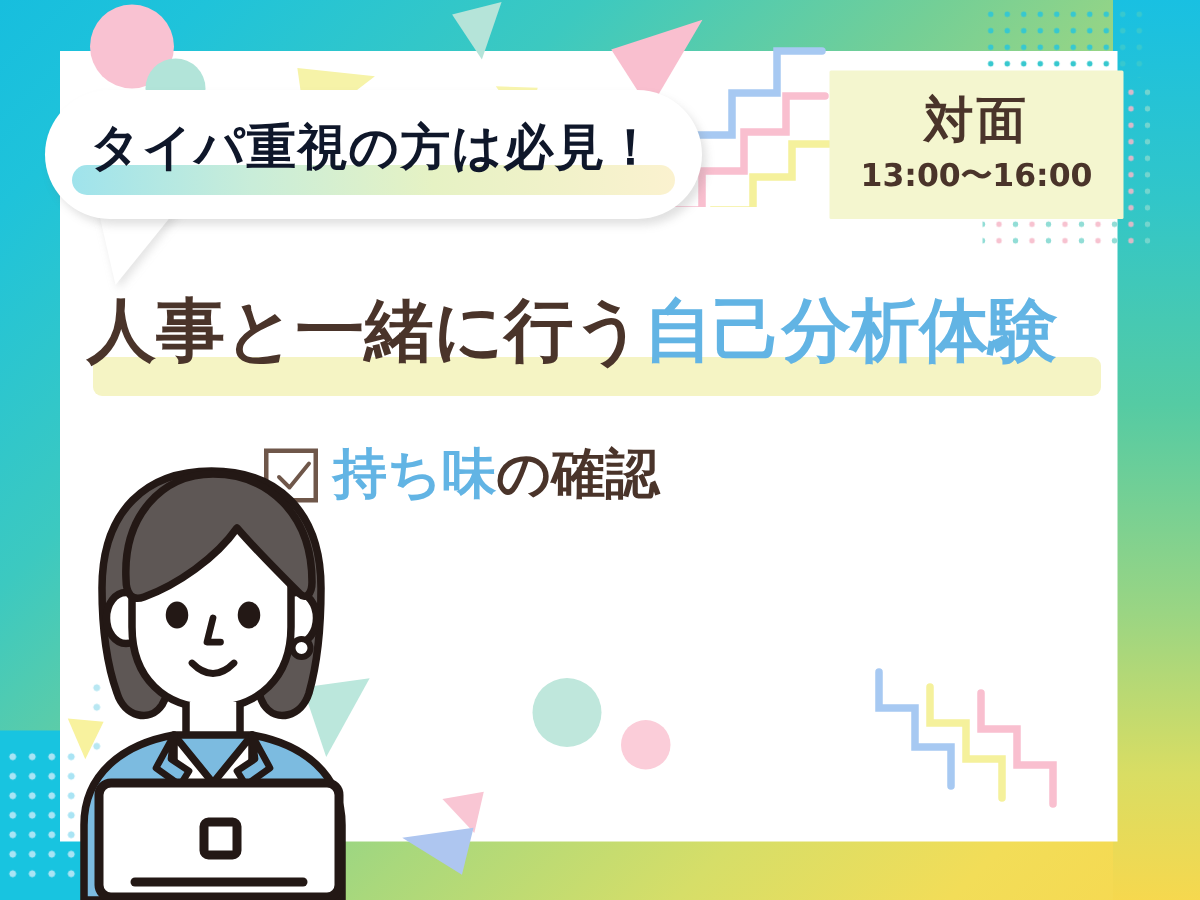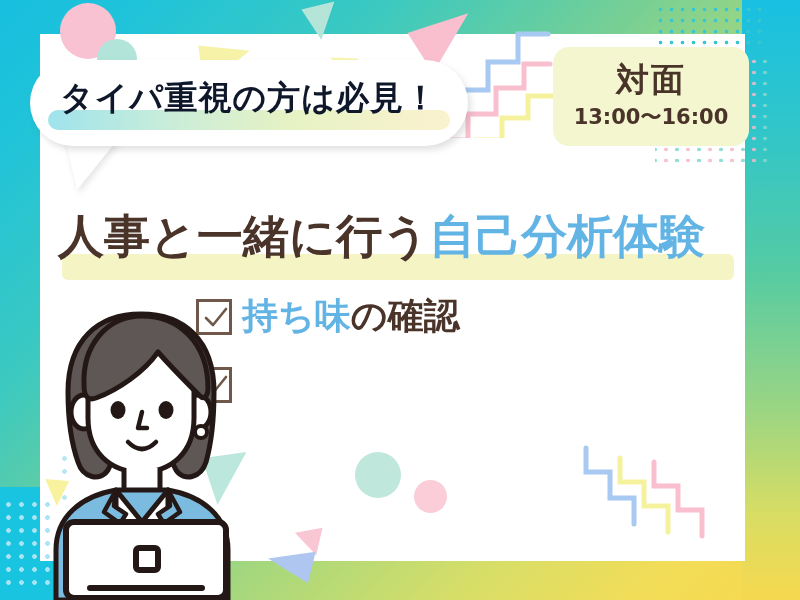--- a/index.html
+++ b/index.html
@@ -187,21 +187,21 @@
     filter: drop-shadow(2px 3px 3px rgba(120,120,120,.20));
     z-index: 5;
   }
 
   
   .session-box {
     position: absolute;
     left: 553px; top: 47px;
     width: 196px; height: 99px;
     background: #f4f6cf;
-    border-radius: 16px;
+    border-radius: 1px;
     z-index: 4;
     display: flex;
     flex-direction: column;
     align-items: center;
     justify-content: center;
   }
   .session-mode {
     font-size: 33px;
     font-weight: 700;
     color: #4a342a;
@@ -215,21 +215,20 @@
     letter-spacing: 0px;
     margin-top: 4px;
   }
 
   
   .headline-wrap {
     position: absolute;
     left: 58px; top: 190px;
     width: 680px; height: 80px;
     z-index: 4;
-    margin-top: 16px;
   }
   .headline-hl {
     position: absolute;
     left: 4px; top: 48px;
     width: 672px; height: 26px;
     background: #f5f4c4;
     border-radius: 6px;
   }
   .headline {
     position: absolute;
@@ -239,21 +238,21 @@
     font-size: 46px;
     font-weight: 700;
     letter-spacing: 0px;
   }
   .hl-dark  { color: #4a342a; }
   .hl-blue  { color: #62b4e4; }
 
   
   .checklist {
     position: absolute;
-    left: 196px; top: 292px;
+    left: 176px; top: 292px;
     width: 560px;
     z-index: 4;
   }
   .check-row {
     display: flex;
     align-items: center;
     margin-bottom: 26px;
     white-space: nowrap;
   }
   .checkbox {

